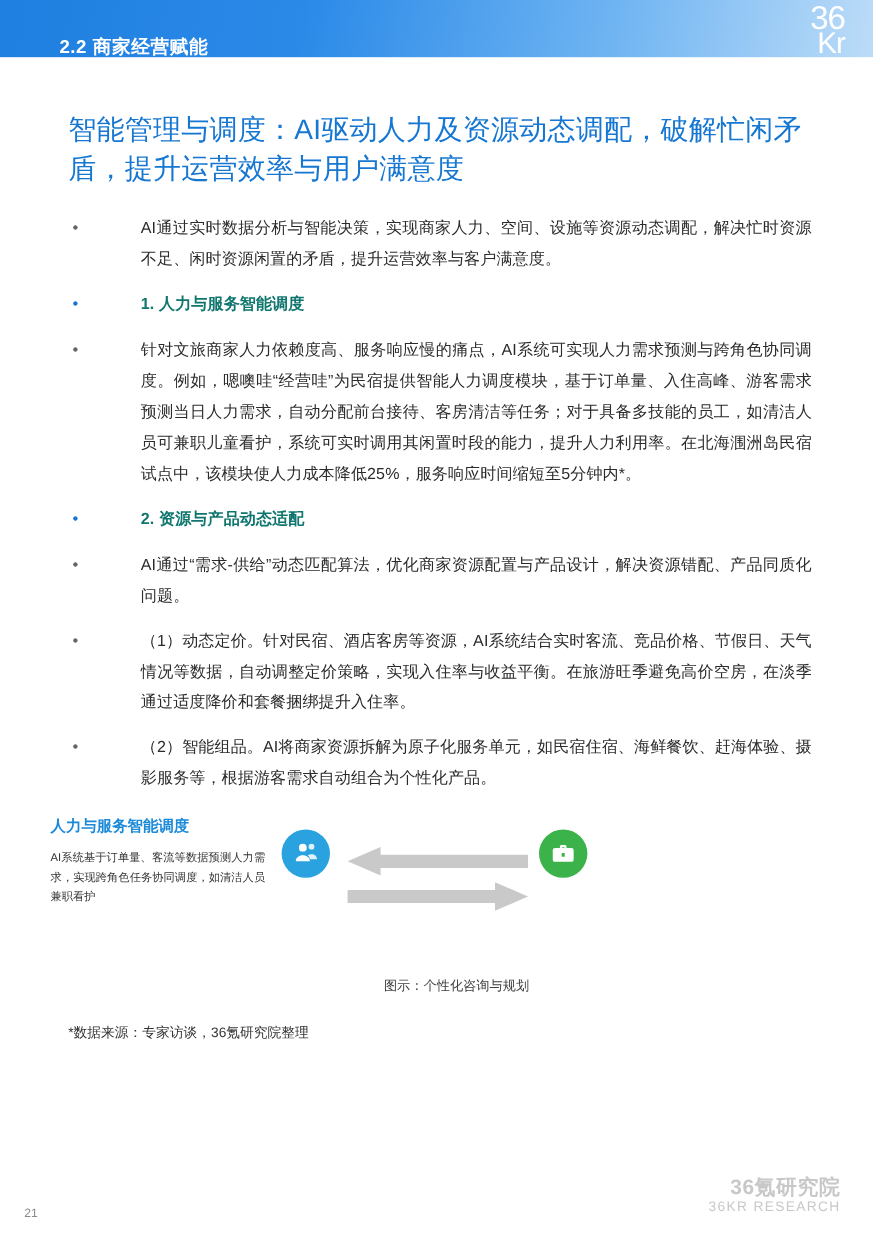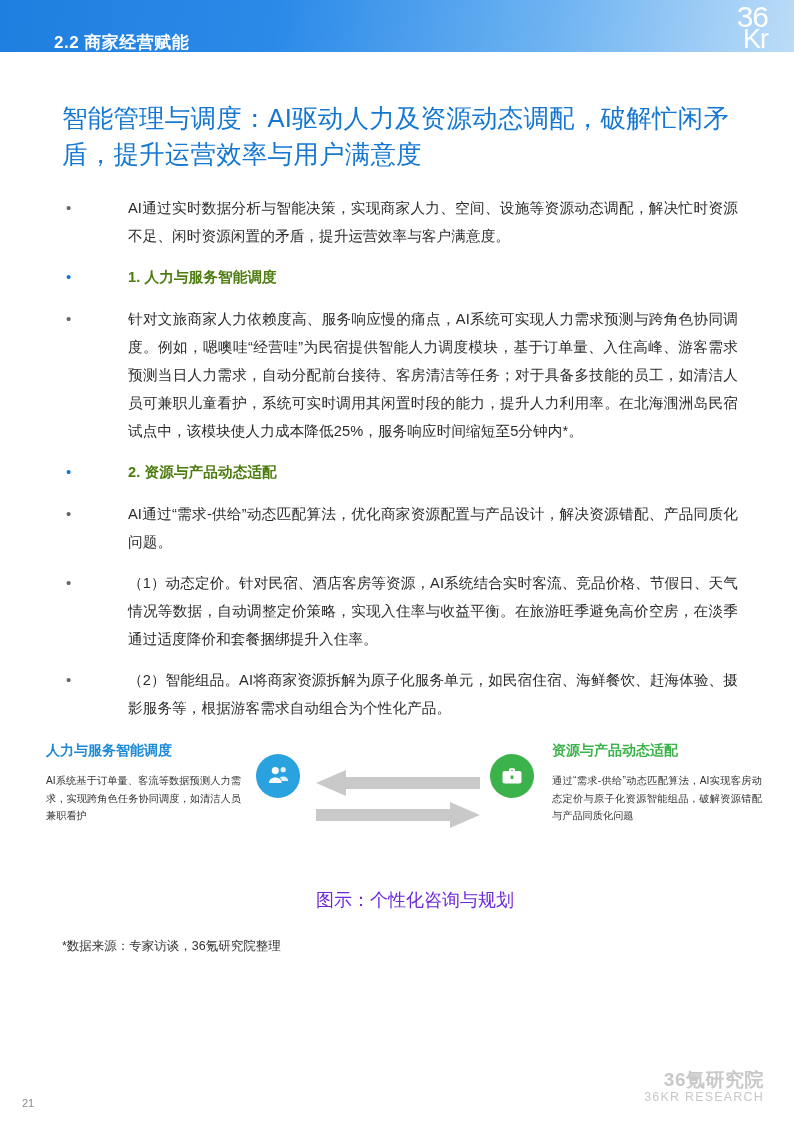--- a/index.html
+++ b/index.html
@@ -91,21 +91,21 @@
   .bullet-text {
     flex: 1;
     font-size: 14.6px;
     line-height: 1.92;
     color: #2b2b2b;
     text-align: justify;
     letter-spacing: 0.1px;
     margin-left: 40px;
   }
   .bullet-text.sub-head {
-    color: #4d7c0f;
+    color: #0f766e;
     font-weight: bold;
     font-size: 14.6px;
   }
 
   
   .diagram {
     position: relative;
     margin: 20px 0 0 0;
     height: 140px;
   }
@@ -162,22 +162,22 @@
   .arrows {
     position: absolute;
     left: 308px;
     top: 22px;
     width: 180px;
     height: 70px;
   }
 
   .caption {
     text-align: center;
-    font-size: 18px;
-    color: #6d28d9;
+    font-size: 12px;
+    color: #404040;
     margin-top: 6px;
     margin-left: 36px;
   }
 
   .source-note {
     margin: 26px 0 0 62px;
     font-size: 12.5px;
     color: #333;
   }
 
@@ -288,24 +288,20 @@
     </div>
 
     <div class="icon-circle green">
       <svg width="24" height="24" viewBox="0 0 24 24" aria-hidden="true">
         <rect x="2.5" y="7" width="19" height="12.5" rx="2" fill="#ffffff"></rect>
         <path d="M9 7V5.6c0-.8.6-1.4 1.4-1.4h3.2c.8 0 1.4.6 1.4 1.4V7h-2V6.2h-2V7z" fill="#ffffff"></path>
         <rect x="10.6" y="11.5" width="2.8" height="3.4" rx="0.6" fill="#3cb24a"></rect>
       </svg>
     </div>
 
-    <div class="diag-col-right">
-      <div class="diag-title-right">资源与产品动态适配</div>
-      <div class="diag-desc">通过“需求-供给”动态匹配算法，AI实现客房动态定价与原子化资源智能组品，破解资源错配与产品同质化问题</div>
-    </div>
 
   </div>
 
   <div class="caption">图示：个性化咨询与规划</div>
 
   <div class="source-note">*数据来源：专家访谈，36氪研究院整理</div>
 
 </div>
 
 <div class="page-number">21</div>

